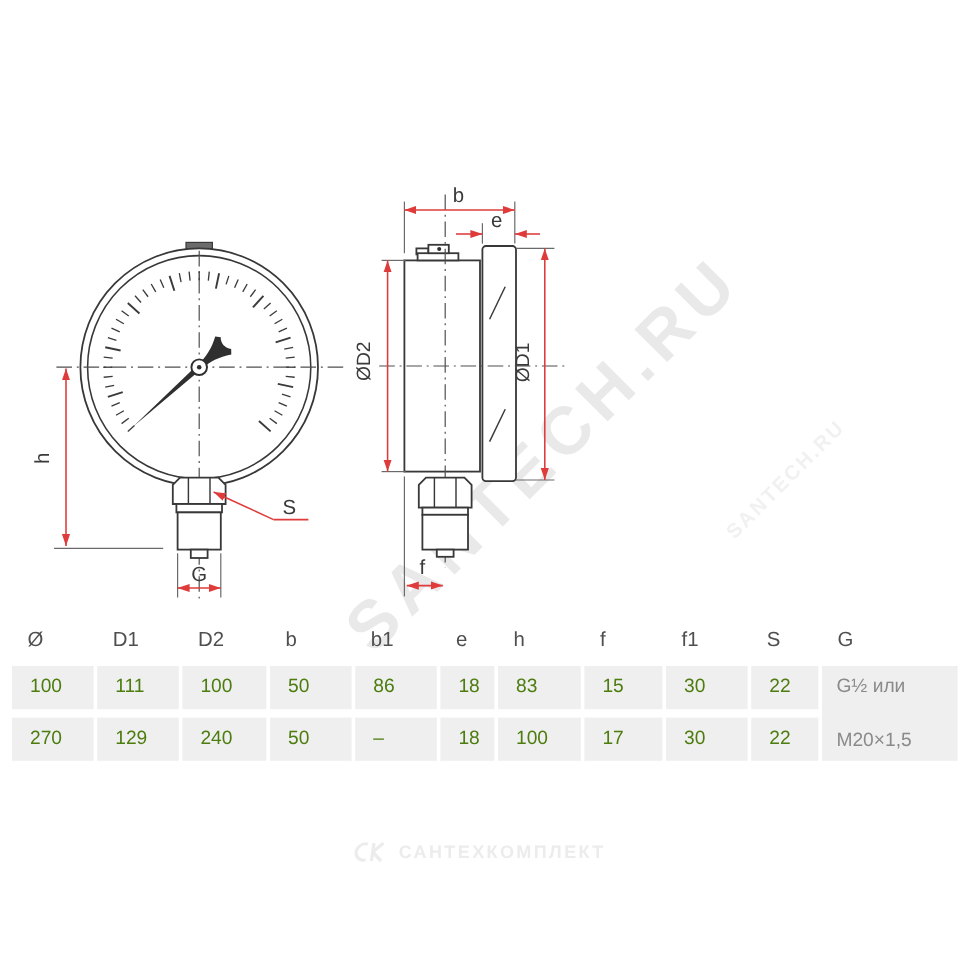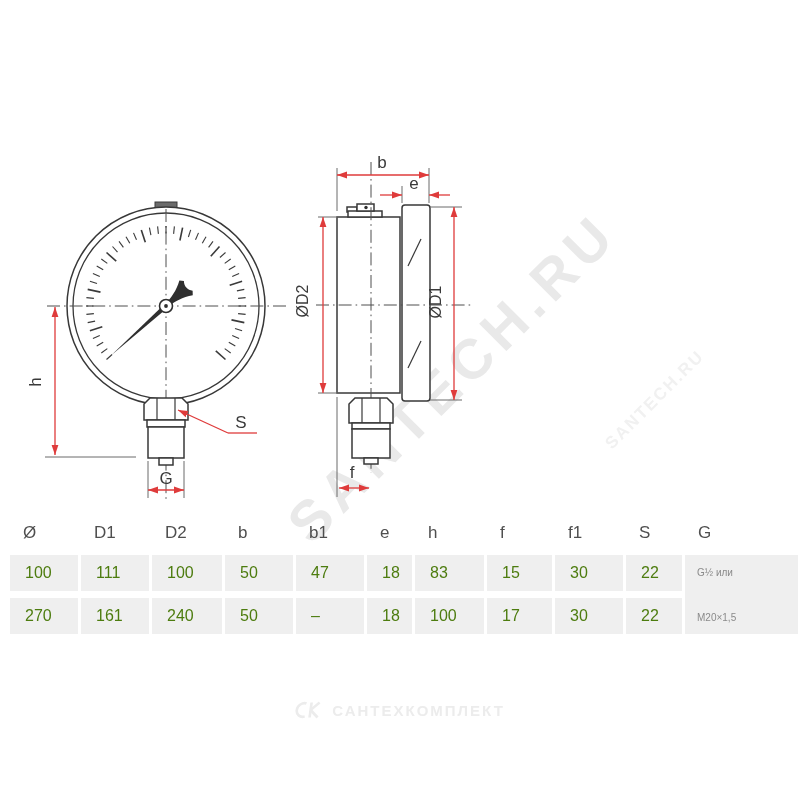--- a/index.html
+++ b/index.html
@@ -38,21 +38,21 @@
     display:flex;align-items:center;padding-left:13px;
     font-size:17px;color:#4f4f4f;
   }
   .td{
     background:#efefef;display:flex;align-items:center;padding-left:15px;
     font-size:16px;color:#4d7c0f;
   }
   .gcell{
     background:#efefef;grid-column:11;grid-row:2 / span 2;
     display:flex;flex-direction:column;justify-content:center;
-    padding-left:12px;font-size:10px;line-height:19px;color:#8a8a8a;gap:26px;
+    padding-left:12px;font-size:16px;line-height:19px;color:#8a8a8a;gap:26px;
   }
   
   .footer{
     position:absolute;left:0;top:700px;width:100%;z-index:3;
     display:flex;justify-content:center;align-items:center;gap:9px;
   }
   .footer-text{
     font-size:15px;font-weight:700;letter-spacing:2px;color:#ececec;
   }
 </style>
@@ -210,34 +210,34 @@
   <div class="th">h</div>
   <div class="th">f</div>
   <div class="th">f1</div>
   <div class="th">S</div>
   <div class="th">G</div>
 
   <div class="td">100</div>
   <div class="td">111</div>
   <div class="td">100</div>
   <div class="td">50</div>
-  <div class="td">47</div>
+  <div class="td">86</div>
   <div class="td">18</div>
   <div class="td">83</div>
   <div class="td">15</div>
   <div class="td">30</div>
   <div class="td">22</div>
 
   <div class="gcell">
     <span>G½ или</span>
     <span>M20×1,5</span>
   </div>
 
   <div class="td">270</div>
-  <div class="td">161</div>
+  <div class="td">129</div>
   <div class="td">240</div>
   <div class="td">50</div>
   <div class="td">–</div>
   <div class="td">18</div>
   <div class="td">100</div>
   <div class="td">17</div>
   <div class="td">30</div>
   <div class="td">22</div>
 </div>
 

